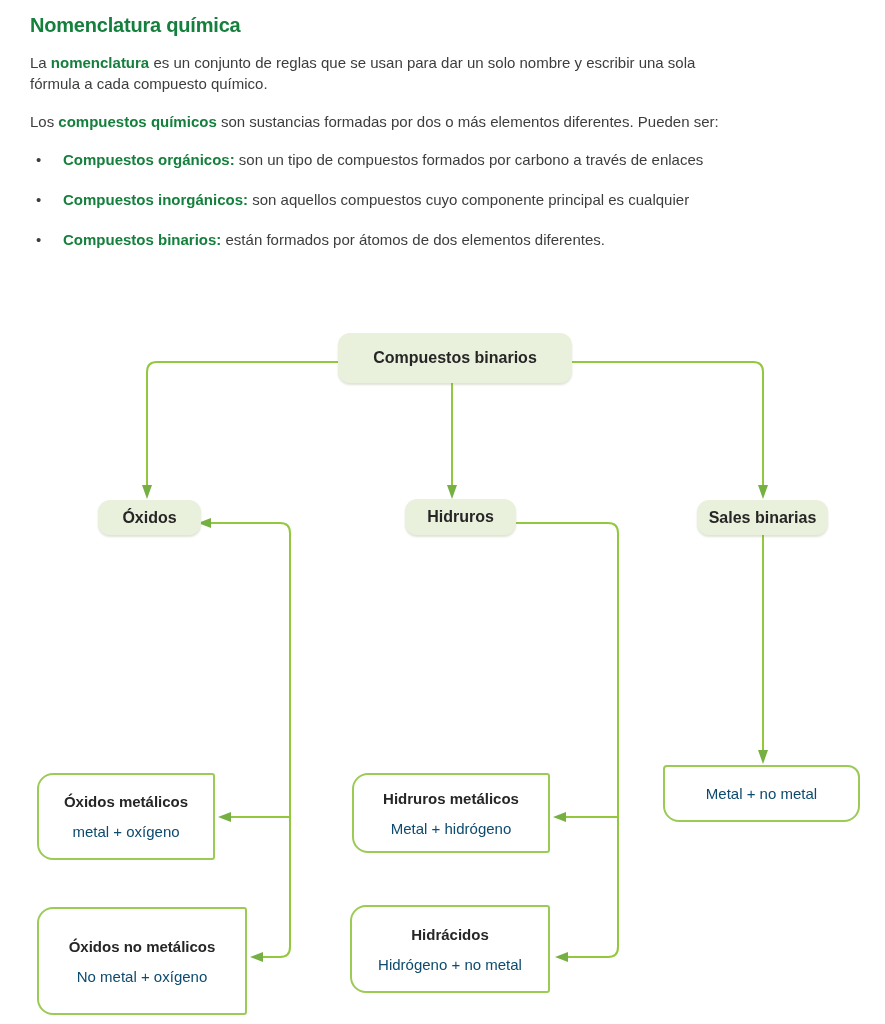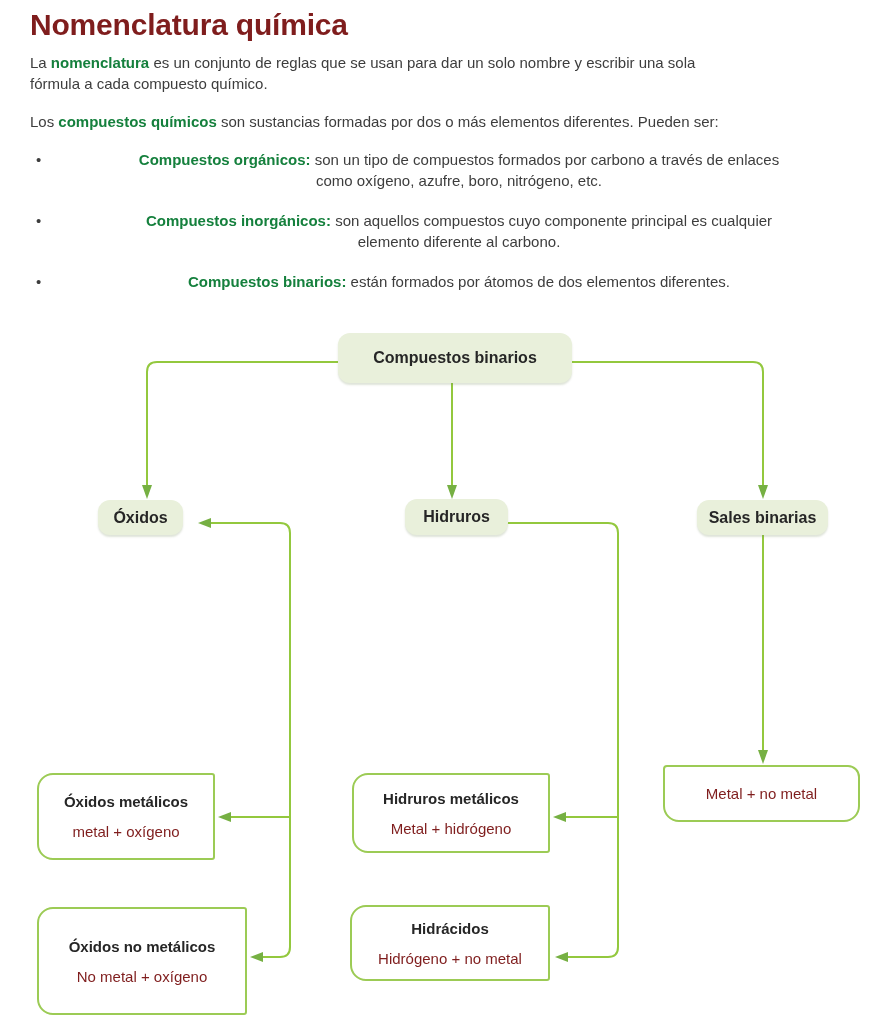--- a/index.html
+++ b/index.html
@@ -8,46 +8,46 @@
     --label-fill:#E9F0DB;
     --leaf-border:#9CCB55;
   }
   *{box-sizing:border-box;}
   html,body{margin:0;padding:0;}
   body{
     width:885px;height:1024px;background:#ffffff;position:relative;overflow:hidden;
     font-family:"Liberation Sans",sans-serif;color:#3d3d3d;
   }
   .doc{padding:12px 30px 0 30px;}
-  h1{font-size:30px;line-height:26px;margin:0 0 14px 0;color:#7f1d1d;font-weight:bold;letter-spacing:-0.2px;}
+  h1{font-size:20px;line-height:26px;margin:0 0 14px 0;color:#15803d;font-weight:bold;letter-spacing:-0.2px;}
   p{font-size:15px;line-height:21px;margin:0 0 17px 0;color:#3d3d3d;}
   .line{display:block;}
   b{color:#15803d;}
-  ul{list-style:none;margin:9px 0 0 0;padding:0;text-align:center;}
+  ul{list-style:none;margin:9px 0 0 0;padding:0;}
   li{position:relative;padding-left:33px;font-size:15px;line-height:21px;color:#3d3d3d;margin-bottom:19px;}
   li::before{content:"\2022";position:absolute;left:6px;top:0;color:#3d3d3d;}
 
   .diagram{position:absolute;left:0;top:333px;width:885px;height:686px;}
   .connectors{position:absolute;left:0;top:0;}
   .connectors path.c{stroke:var(--line);stroke-width:2;fill:none;}
   .connectors path.a{fill:var(--arrow);stroke:none;}
 
   .node{
     position:absolute;background:var(--label-fill);border-radius:12px;
     display:flex;align-items:center;justify-content:center;
     font-weight:bold;font-size:16px;color:#262626;
     box-shadow:0 2px 2px rgba(110,130,80,0.22);
   }
   .leaf{
     position:absolute;background:#ffffff;border:2px solid var(--leaf-border);
     display:flex;flex-direction:column;align-items:center;justify-content:center;
     text-align:center;gap:13px;padding:4px 6px;
   }
   .leaf .t{font-weight:bold;font-size:15px;color:#262626;}
-  .leaf .f{font-size:15px;color:#7f1d1d;}
+  .leaf .f{font-size:15px;color:#0c4a6e;}
   .round-left{border-radius:16px 3px 3px 16px;}
   .round-bottom{border-radius:4px 12px 16px 16px;}
 </style>
 </head>
 <body>
 
 <main class="doc">
   <h1>Nomenclatura química</h1>
 
   <p>
@@ -55,25 +55,23 @@
     <span class="line">fórmula a cada compuesto químico.</span>
   </p>
 
   <p>
     <span class="line"><span>Los </span><b>compuestos químicos</b><span> son sustancias formadas por dos o más elementos diferentes. Pueden ser:</span></span>
   </p>
 
   <ul>
     <li>
       <span class="line"><b>Compuestos orgánicos:</b><span> son un tipo de compuestos formados por carbono a través de enlaces</span></span>
-      <span class="line">como oxígeno, azufre, boro, nitrógeno, etc.</span>
     </li>
     <li>
       <span class="line"><b>Compuestos inorgánicos:</b><span> son aquellos compuestos cuyo componente principal es cualquier</span></span>
-      <span class="line">elemento diferente al carbono.</span>
     </li>
     <li>
       <span class="line"><b>Compuestos binarios:</b><span> están formados por átomos de dos elementos diferentes.</span></span>
     </li>
   </ul>
 </main>
 
 <div class="diagram">
 
   <svg class="connectors" width="885" height="686" viewBox="0 0 885 686" aria-hidden="true">
@@ -93,22 +91,22 @@
     <path class="a" d="M763 431 L758 417 L768 417 Z"></path>
     <path class="a" d="M198 190 L211 185 L211 195 Z"></path>
     <path class="a" d="M218 484 L231 479 L231 489 Z"></path>
     <path class="a" d="M250 624 L263 619 L263 629 Z"></path>
     <path class="a" d="M553 484 L566 479 L566 489 Z"></path>
     <path class="a" d="M555 624 L568 619 L568 629 Z"></path>
   </svg>
 
   <div class="node" style="left:338px;top:0;width:234px;height:50px;">Compuestos binarios</div>
 
-  <div class="node" style="left:98px;top:167px;width:85px;height:35px;">Óxidos</div>
-  <div class="node" style="left:405px;top:166px;width:103px;height:36px;">Hidruros</div>
+  <div class="node" style="left:98px;top:167px;width:103px;height:35px;">Óxidos</div>
+  <div class="node" style="left:405px;top:166px;width:111px;height:36px;">Hidruros</div>
   <div class="node" style="left:697px;top:167px;width:131px;height:35px;text-align:center;">Sales binarias</div>
 
   <div class="leaf round-left" style="left:37px;top:440px;width:178px;height:87px;">
     <span class="t">Óxidos metálicos</span>
     <span class="f">metal + oxígeno</span>
   </div>
 
   <div class="leaf round-left" style="left:352px;top:440px;width:198px;height:80px;">
     <span class="t">Hidruros metálicos</span>
     <span class="f">Metal + hidrógeno</span>
@@ -116,18 +114,18 @@
 
   <div class="leaf round-bottom" style="left:663px;top:432px;width:197px;height:57px;">
     <span class="f">Metal + no metal</span>
   </div>
 
   <div class="leaf round-left" style="left:37px;top:574px;width:210px;height:108px;">
     <span class="t">Óxidos no metálicos</span>
     <span class="f">No metal + oxígeno</span>
   </div>
 
-  <div class="leaf round-left" style="left:350px;top:572px;width:200px;height:76px;">
+  <div class="leaf round-left" style="left:350px;top:572px;width:200px;height:88px;">
     <span class="t">Hidrácidos</span>
     <span class="f">Hidrógeno + no metal</span>
   </div>
 
 </div>
 
 </body></html>

